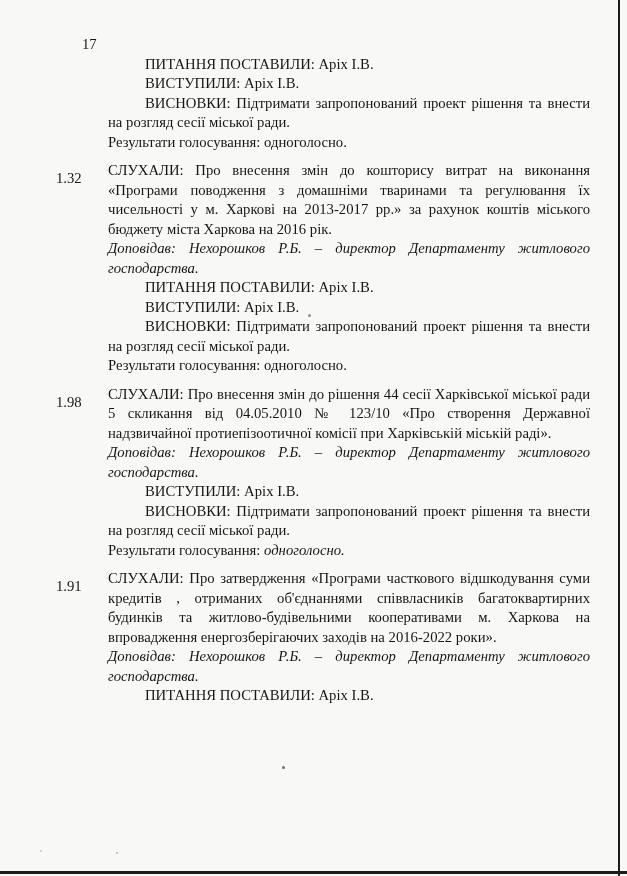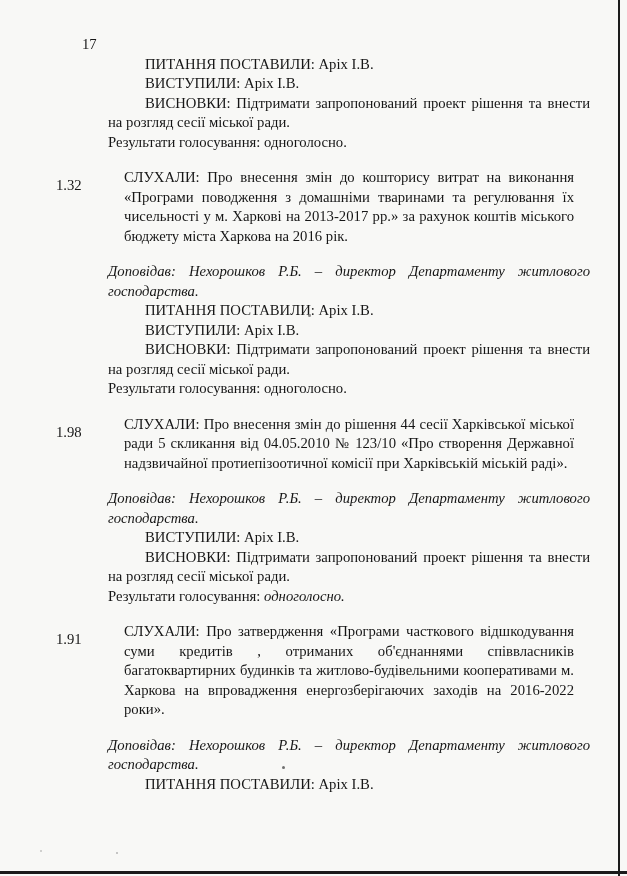--- a/index.html
+++ b/index.html
@@ -51,21 +51,21 @@
   .mt-agenda{ margin-top: 9px; }
   .mt-rep   { margin-top: 4px; }
   .mt-q     { margin-top: 8px; }
 
   .agenda { position: relative; }
   .agenda-num {
     position: absolute; left: -68px; top: 8px;
     font-style: normal;
     margin-left: 16px;
   }
-  .agenda-text { margin: 16px; }
+  .agenda-text { margin: 0; }
 
   .reporter { font-style: italic; }
   .vote-label { }
   .vote.italic-all .vote-value { font-style: italic; }
 </style>
 </head>
 <body>
 
 <div class="page">
 

